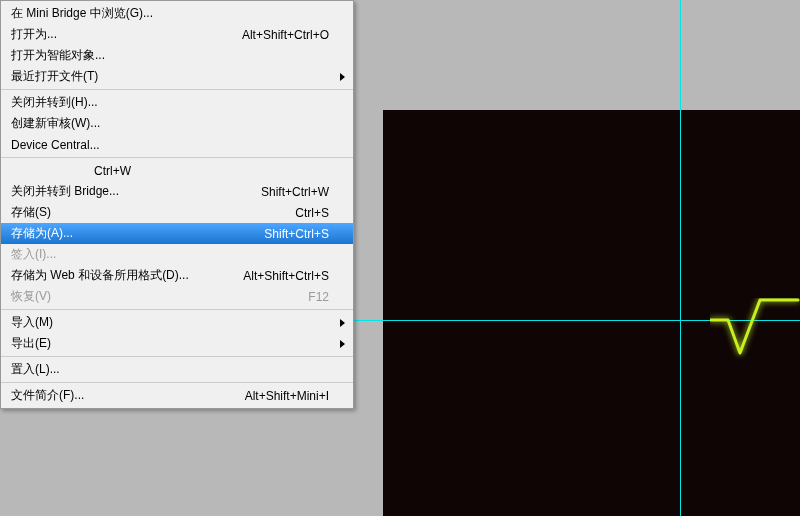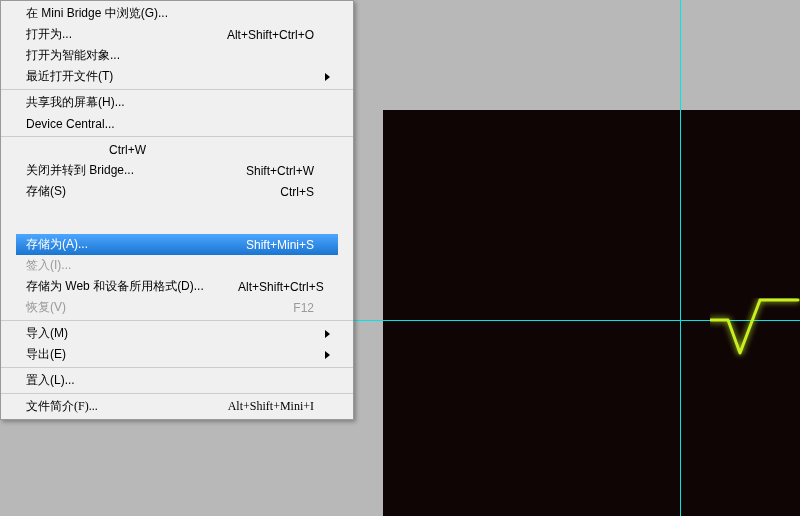--- a/index.html
+++ b/index.html
@@ -15,36 +15,35 @@
   .menu {
     position: absolute;
     left: 0;
     top: 0;
     width: 354px;
     background: #f0f0f0;
     border: 1px solid #999;
     box-shadow: 2px 2px 4px rgba(0,0,0,0.3);
     z-index: 10;
   }
-  .menu-group { border-bottom: 1px solid #ccc; padding: 2px 15px; }
-  .menu-group:last-child { border-bottom: none; font-family: Liberation Serif, serif; }
+  .menu-group { border-bottom: 1px solid #ccc; padding: 2px 0; }
+  .menu-group:last-child { border-bottom: none; }
   .menu-item {
     display: flex;
     align-items: center;
     height: 21px;
     padding: 0 24px 0 10px;
     cursor: default;
     position: relative;
     color: #000;
   }
   .menu-item.highlighted {
     background: #3399ff;
     background: linear-gradient(to bottom, #4da6ff, #1a75d1);
     color: #fff;
-    margin-top: 32px;
   }
   .menu-item.disabled { color: #9a9a9a; }
   .label { flex: 1; white-space: nowrap; }
   .shortcut { text-align: right; min-width: 120px; }
   .submenu-arrow {
     position: absolute;
     right: 8px;
     width: 0; height: 0;
     border-top: 4px solid transparent;
     border-bottom: 4px solid transparent;
@@ -107,21 +106,25 @@
         <span class="shortcut"></span>
       </div>
       <div class="menu-item">
         <span class="label">最近打开文件(T)</span>
         <span class="shortcut"></span>
         <span class="submenu-arrow"></span>
       </div>
     </div>
     <div class="menu-group">
       <div class="menu-item">
-        <span class="label">共享我的屏幕(H)...</span>
+        <span class="label">关闭并转到(H)...</span>
+        <span class="shortcut"></span>
+      </div>
+      <div class="menu-item">
+        <span class="label">创建新审核(W)...</span>
         <span class="shortcut"></span>
       </div>
       <div class="menu-item">
         <span class="label">Device Central...</span>
         <span class="shortcut"></span>
       </div>
     </div>
     <div class="menu-group">
       <div class="menu-item">
         <span class="shortcut">Ctrl+W</span>
@@ -129,21 +132,21 @@
       <div class="menu-item">
         <span class="label">关闭并转到 Bridge...</span>
         <span class="shortcut">Shift+Ctrl+W</span>
       </div>
       <div class="menu-item">
         <span class="label">存储(S)</span>
         <span class="shortcut">Ctrl+S</span>
       </div>
       <div class="menu-item highlighted">
         <span class="label">存储为(A)...</span>
-        <span class="shortcut">Shift+Mini+S</span>
+        <span class="shortcut">Shift+Ctrl+S</span>
       </div>
       <div class="menu-item disabled">
         <span class="label">签入(I)...</span>
         <span class="shortcut"></span>
       </div>
       <div class="menu-item">
         <span class="label">存储为 Web 和设备所用格式(D)...</span>
         <span class="shortcut">Alt+Shift+Ctrl+S</span>
       </div>
       <div class="menu-item disabled">

